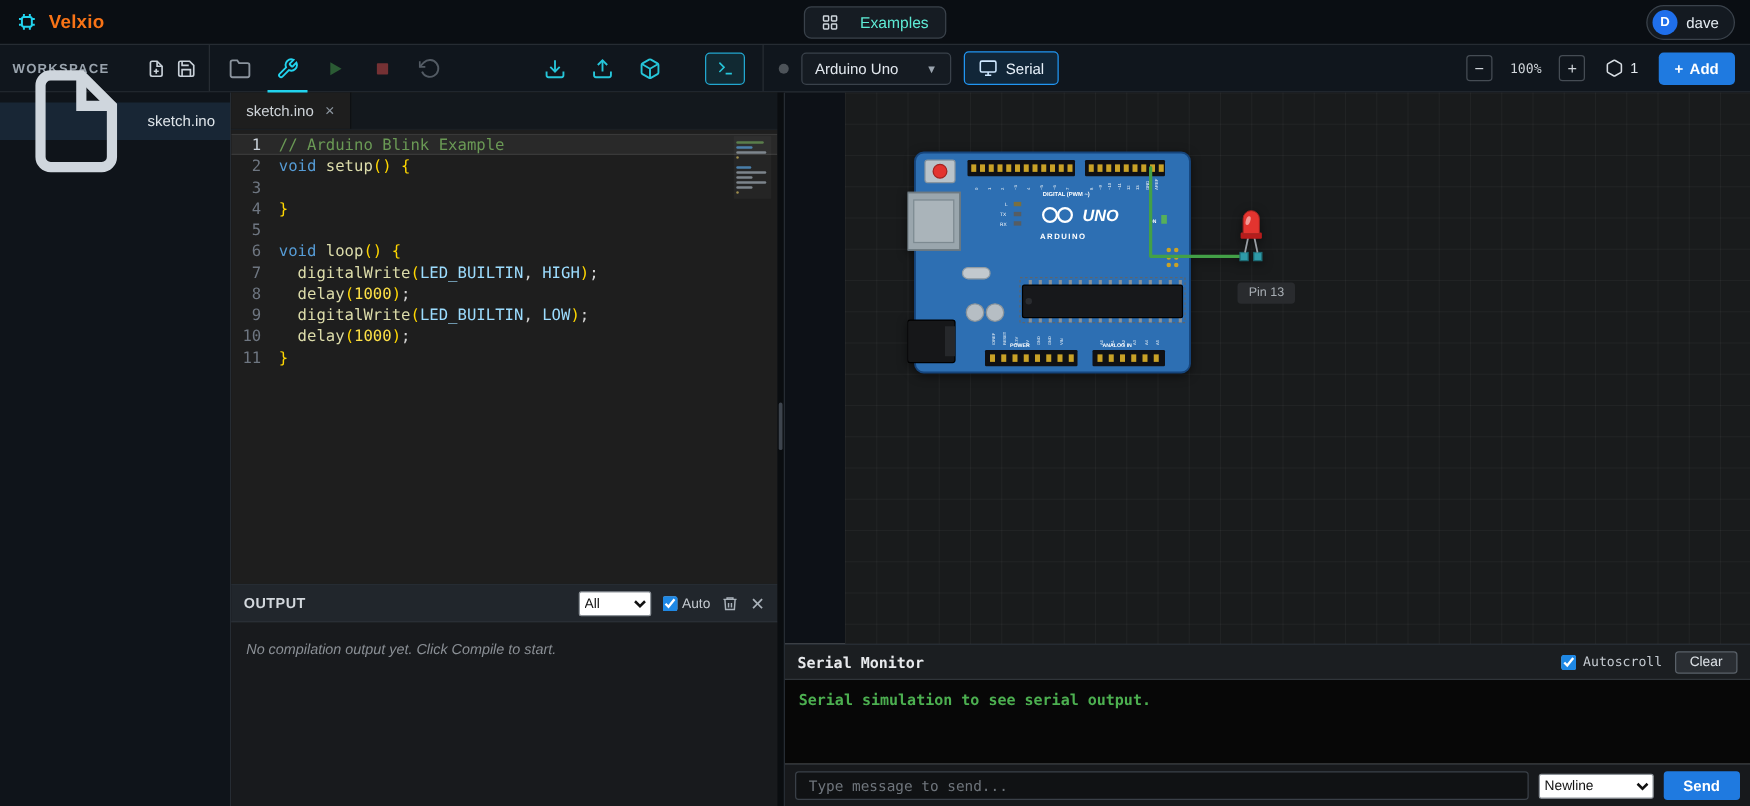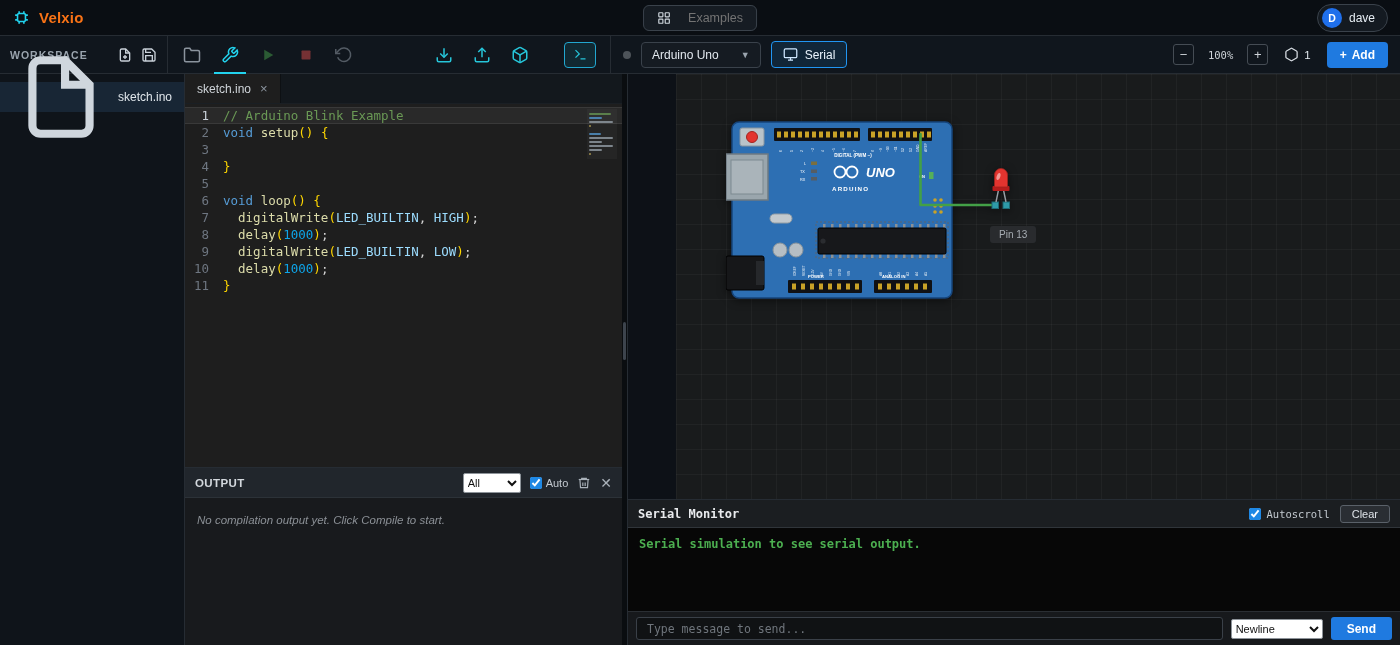--- a/index.html
+++ b/index.html
@@ -5,21 +5,21 @@
   * { box-sizing: border-box; margin: 0; padding: 0; }
   html,body { background:#0d1117; }
   body { font-family: "Liberation Sans", sans-serif; }
   .app { width:1400px; height:645px; display:flex; flex-direction:column; overflow:hidden; background:#0d1117; color:#e2e8ee; position:relative; }
 
   
   .topbar { height:36px; flex:none; display:flex; align-items:center; padding:0 12px; border-bottom:1px solid #262c33; background:#0a0e13; position:relative; }
   .brand { display:flex; align-items:center; gap:8px; }
   .logo { width:19px; height:19px; color:#22d3ee; }
   .appname { font-size:15px; font-weight:bold; color:#f97316; letter-spacing:.2px; }
-  .examples-btn { position:absolute; left:50%; transform:translateX(-50%); display:flex; align-items:center; gap:17px; background:#161c23; border:1px solid #3a424b; border-radius:6px; color:#737373; font-size:12.5px; padding:5px 13px; cursor:pointer; font-family:inherit; }
+  .examples-btn { position:absolute; left:50%; transform:translateX(-50%); display:flex; align-items:center; gap:17px; background:#161c23; border:1px solid #3a424b; border-radius:6px; color:#5eead4; font-size:12.5px; padding:5px 13px; cursor:pointer; font-family:inherit; }
   .ex-icon { width:14px; height:14px; color:#cfd6dd; }
   .user-chip { margin-left:auto; display:flex; align-items:center; gap:7px; background:#141a21; border:1px solid #3a424b; border-radius:15px; padding:3px 12px 3px 4px; cursor:pointer; }
   .avatar { width:20px; height:20px; border-radius:50%; background:#1f6feb; color:#fff; font-size:10.5px; font-weight:bold; display:flex; align-items:center; justify-content:center; }
   .uname { font-size:12px; color:#e6edf3; }
 
   
   .toolbar { height:38px; flex:none; display:flex; background:#10161d; border-bottom:1px solid #262c33; }
   .ws-head { width:168px; flex:none; display:flex; align-items:center; gap:8px; padding:0 10px; border-right:1px solid #262c33; }
   .ws-title { flex:1; font-size:10.5px; font-weight:bold; letter-spacing:1px; color:#9aa4ae; }
   .ws-icon { width:16px; height:16px; color:#c9d1d9; cursor:pointer; }
@@ -65,21 +65,21 @@
   .code-wrap { flex:1; position:relative; overflow:hidden; background:#1e1e1e; padding-top:3px; font-family:"DejaVu Sans Mono", monospace; }
   .code-line { display:flex; height:17px; line-height:17px; font-size:12.5px; white-space:pre; }
   .code-line.active { background:rgba(255,255,255,.05); box-shadow: inset 0 1px 0 rgba(255,255,255,.08), inset 0 -1px 0 rgba(255,255,255,.08); }
   .ln { width:38px; flex:none; text-align:right; padding-right:14px; color:#6e7681; user-select:none; }
   .code-line.active .ln { color:#c9d1d9; }
   .lt { color:#d4d4d4; }
   .tk-comment { color:#6a9955; }
   .tk-keyword { color:#569cd6; }
   .tk-func { color:#dcdcaa; }
   .tk-const { color:#9cdcfe; }
-  .tk-num { color:#0ea5e9; }
+  .tk-num { color:#fde047; }
   .tk-gold { color:#ffd700; }
   .tk-plain { color:#d4d4d4; }
   .minimap { position:absolute; top:5px; right:5px; width:30px; padding:2px 2px; background:rgba(255,255,255,.03); }
   .mm-bar { height:2px; margin:2px 0; border-radius:1px; background:#7c8690; opacity:.75; }
   .mm-comment { background:#6a9955; } .mm-keyword { background:#569cd6; } .mm-gold { background:#c8b05a; } .mm-plain { background:#9aa4ae; }
 
   .output { height:178px; flex:none; display:flex; flex-direction:column; border-top:1px solid #262c33; }
   .output-head { height:30px; flex:none; display:flex; align-items:center; padding:0 10px; background:#21262c; border-bottom:1px solid #2c3238; }
   .output-title { font-size:11.5px; font-weight:bold; letter-spacing:.4px; color:#d3d8dd; flex:1; }
   .out-controls { display:flex; align-items:center; gap:9px; }
@@ -96,21 +96,21 @@
 
   .sim-col { flex:1; display:flex; flex-direction:column; min-width:0; }
   .canvas { flex:1; position:relative; overflow:hidden; background-color:#191b1c;
     background-image: linear-gradient(rgba(255,255,255,.035) 1px, transparent 1px),
                       linear-gradient(90deg, rgba(255,255,255,.035) 1px, transparent 1px);
     background-size:25px 25px;margin-left:48px; }
   .board-svg { position:absolute; left:50px; top:42px; width:350px; height:240px; filter:drop-shadow(0 2px 4px rgba(0,0,0,.5)); }
   .board-svg text { font-family:"Liberation Sans", sans-serif; }
   .pin-tooltip { position:absolute; left:314px; top:152px; background:rgba(42,45,48,.92); color:#a7adb3; font-size:10px; padding:3px 9px; border-radius:3px; }
 
-  .serial { height:146px; flex:none; display:flex; flex-direction:column; border-top:1px solid #262c33; background:#e5e5e5; }
+  .serial { height:130px; flex:none; display:flex; flex-direction:column; border-top:1px solid #262c33; background:#e5e5e5; }
   .serial-head { height:28px; flex:none; display:flex; align-items:center; padding:0 10px; background:#1b1e21; border-bottom:1px solid #30353a; }
   .serial-title { flex:1; font-family:"DejaVu Sans Mono", monospace; font-weight:bold; font-size:12px; color:#e8eaed; }
   .autoscroll { font-family:"DejaVu Sans Mono", monospace; font-size:10.5px; color:#c4cad0; display:flex; align-items:center; gap:5px; margin-right:10px; cursor:pointer; }
   .clear-btn { background:#2a2e33; border:1px solid #5a6169; border-radius:3px; color:#dde2e7; font-size:11px; padding:2px 11px; cursor:pointer; font-family:inherit; }
   .serial-body { flex:1; background:#070707; padding:9px 11px; font-family:"DejaVu Sans Mono", monospace; font-size:12px; color:#4caf50; font-weight:bold; }
   .serial-inrow { height:34px; flex:none; display:flex; align-items:center; gap:8px; padding:0 8px; background:#17191c; border-top:1px solid #2a2e33; }
   .serial-input { flex:1; background:#101214; border:1px solid #3a4048; border-radius:3px; color:#c4cad0; font-family:"DejaVu Sans Mono", monospace; font-size:11.5px; padding:4px 10px; height:23px; }
   .serial-input::placeholder { color:#6f757c; }
   .send-btn { background:#1f7ae0; border:none; border-radius:3px; color:#fff; font-size:12px; font-weight:bold; padding:4px 16px; height:23px; cursor:pointer; font-family:inherit; }
 

